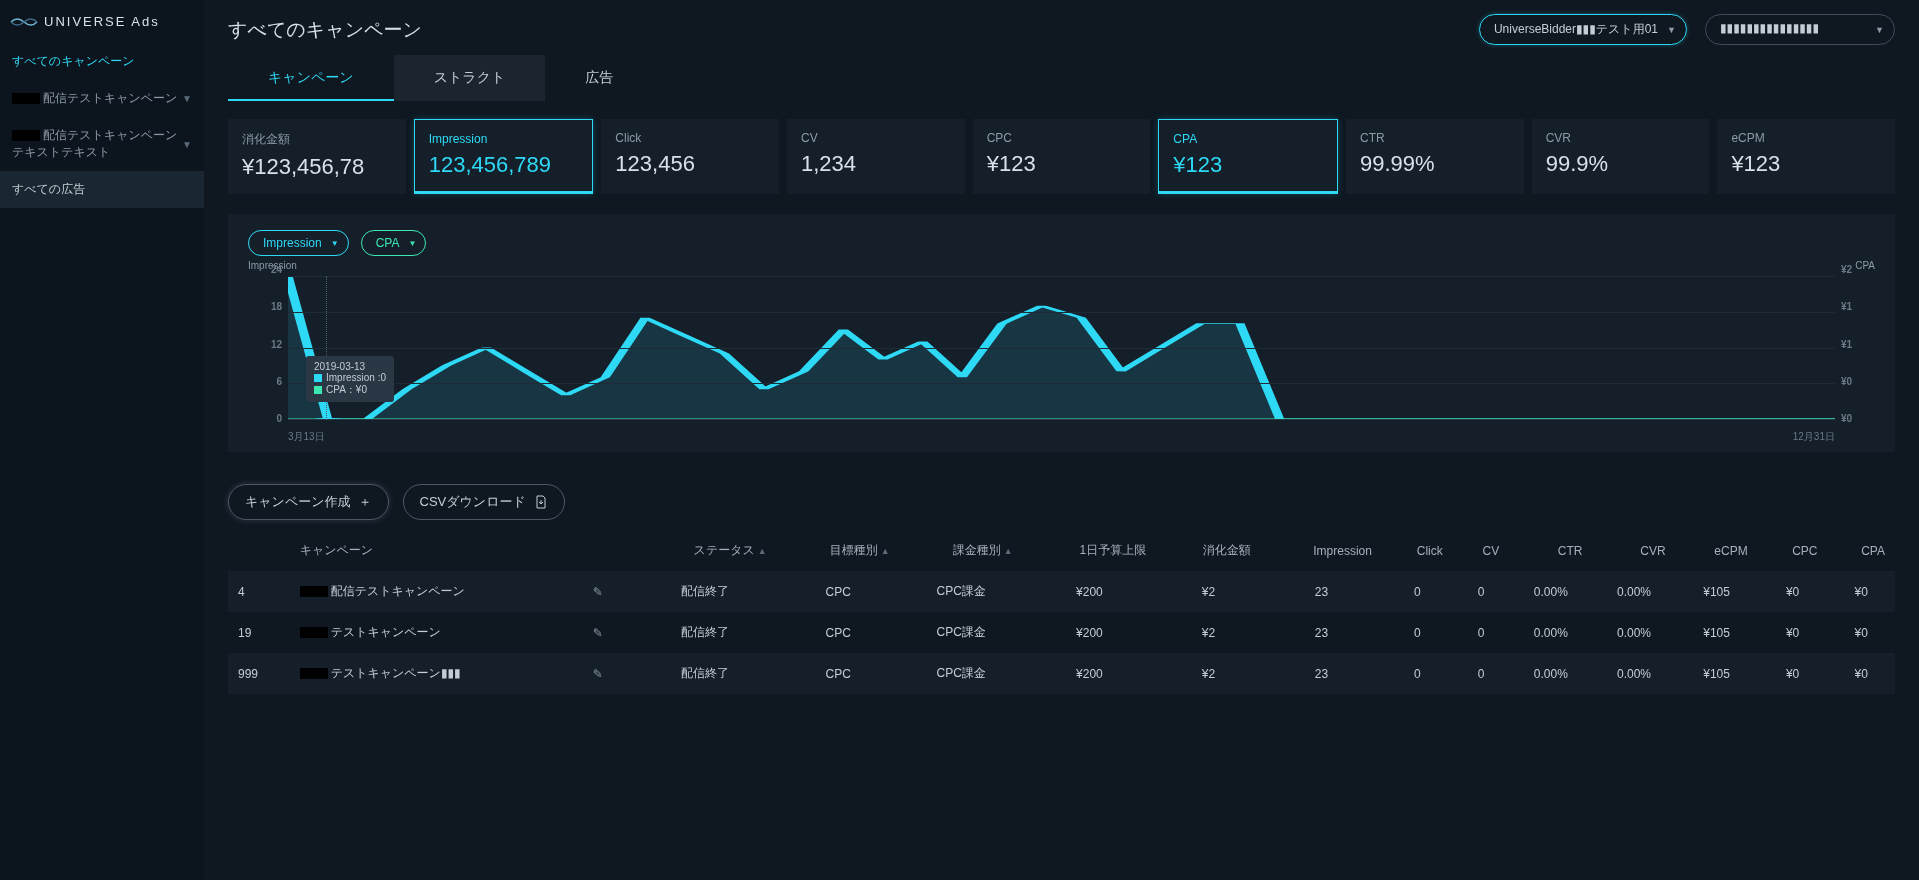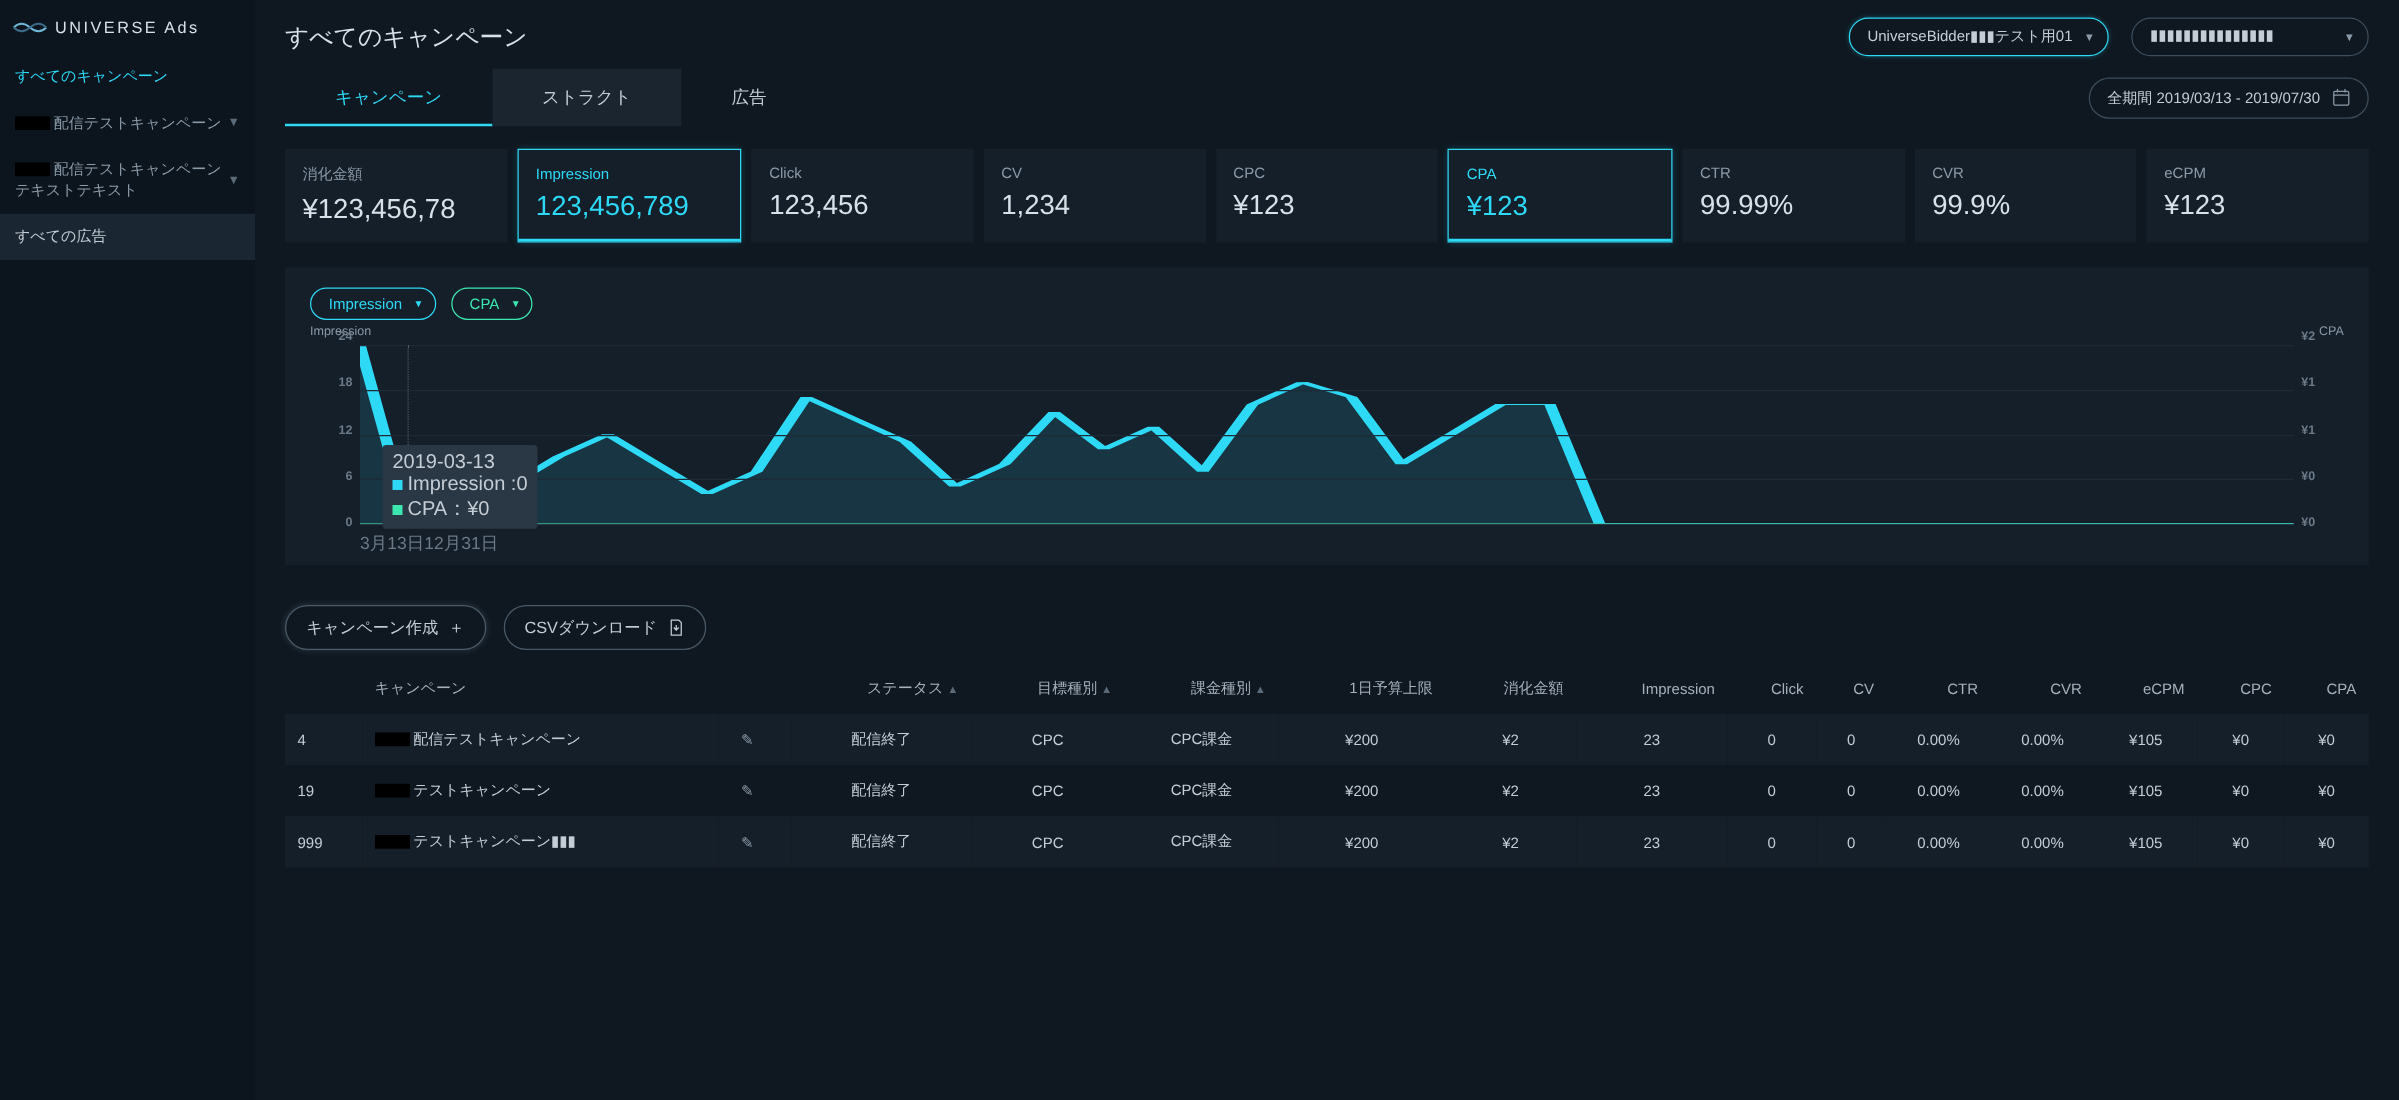--- a/index.html
+++ b/index.html
@@ -160,24 +160,24 @@
 }
 .y-left { left: 0; text-align: right; width: 34px; }
 .y-right { right: 0; text-align: left; width: 34px; }
 .axis-title-left { position:absolute; left:0; top:-4px; font-size:10px; color:#8b9aa8;}
 .axis-title-right { position:absolute; right:0; top:-4px; font-size:10px; color:#8b9aa8;}
 .plot {
   position:absolute; left:40px; right:40px; top:12px; bottom:24px;
   border-bottom: 1px solid #2a3744;
 }
 .gridline { position:absolute; left:0; right:0; border-top:1px solid #1e2a36; }
-.x-labels { position:absolute; left:40px; right:40px; bottom:0; display:flex; justify-content:flex-start; font-size:14px; color:#6b7a88; }
+.x-labels { position:absolute; left:40px; right:40px; bottom:0; display:flex; justify-content:space-between; font-size:10px; color:#6b7a88; }
 .tooltip {
   position:absolute; left:58px; top:92px;
-  background:#2a3744; border-radius:3px; padding:5px 8px; font-size:16px; color:#c4cdd5;
+  background:#2a3744; border-radius:3px; padding:5px 8px; font-size:10px; color:#c4cdd5;
 }
 .tooltip .sq { display:inline-block; width:8px; height:8px; margin-right:4px; vertical-align:middle;}
 .tooltip .sq.blue{ background:#2dd9f5;} .tooltip .sq.green{ background:#3de8b0;}
 .vline { position:absolute; top:12px; bottom:24px; left:78px; border-left:1px dotted #4a5a68; }
 
 .actions-row {
   display: flex; gap: 14px;
   padding: 20px 24px 10px;
 }
 .action-btn {
@@ -248,29 +248,20 @@
         <span class="tri">▼</span>
       </div>
     </div>
   </div>
 
   <div class="tabs-row">
     <div class="tabs">
       <div class="tab active"><span>キャンペーン</span></div>
       <div class="tab dark"><span>ストラクト</span></div>
       <div class="tab"><span>広告</span></div>
-    </div>
-    <div class="date-pill">
-      <span>全期間 2019/03/13 - 2019/07/30</span>
-      <svg width="14" height="14" viewBox="0 0 14 14">
-          <rect x="1" y="2" width="12" height="11" rx="1" fill="none" stroke="#8b9aa8"></rect>
-          <line x1="1" y1="5" x2="13" y2="5" stroke="#8b9aa8"></line>
-          <line x1="4" y1="0" x2="4" y2="3" stroke="#8b9aa8"></line>
-          <line x1="10" y1="0" x2="10" y2="3" stroke="#8b9aa8"></line>
-        </svg>
     </div>
   </div>
 
   <div class="metrics-row" id="metrics-row">
       <div class="metric-card">
         <div class="metric-label">消化金額</div>
         <div class="metric-value">¥123,456,78</div>
       </div>
       <div class="metric-card active">
         <div class="metric-label">Impression</div>

